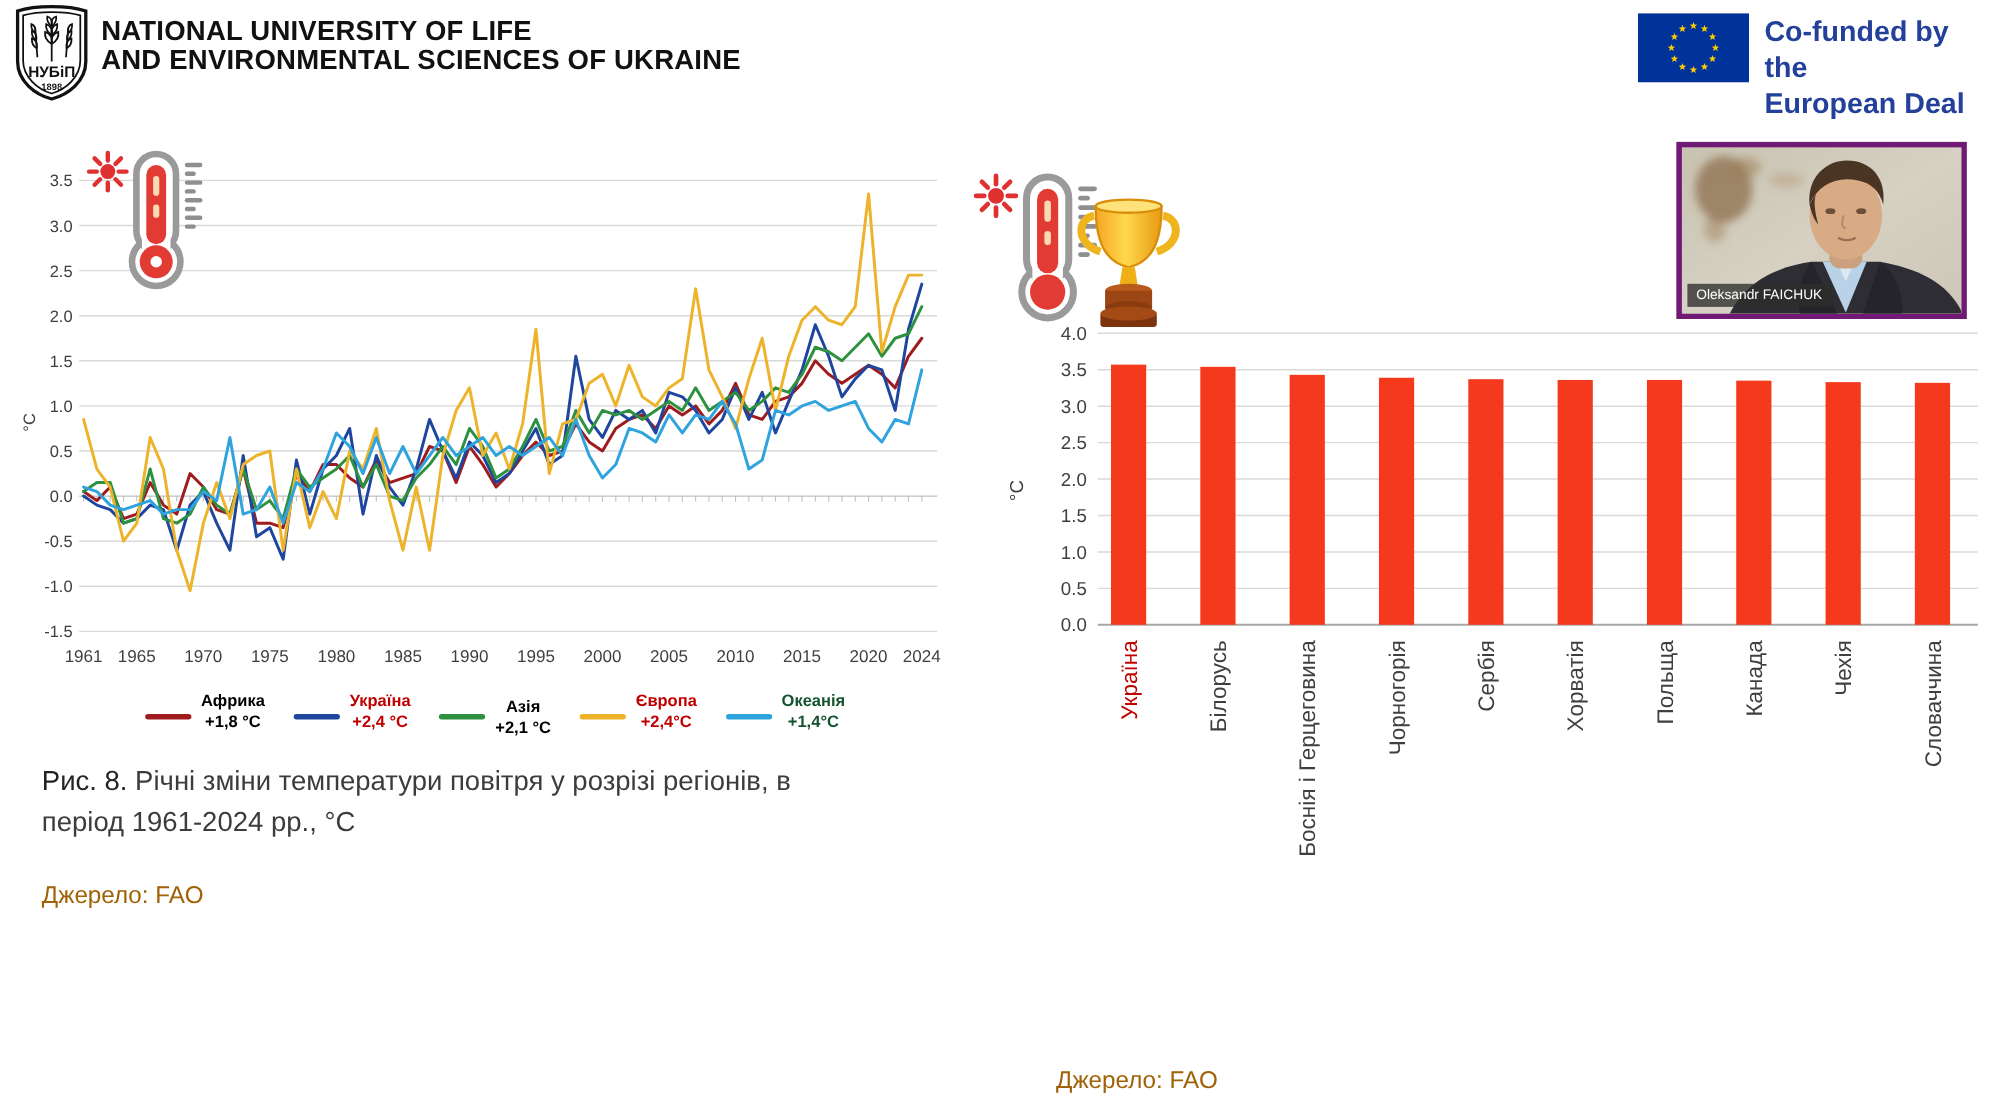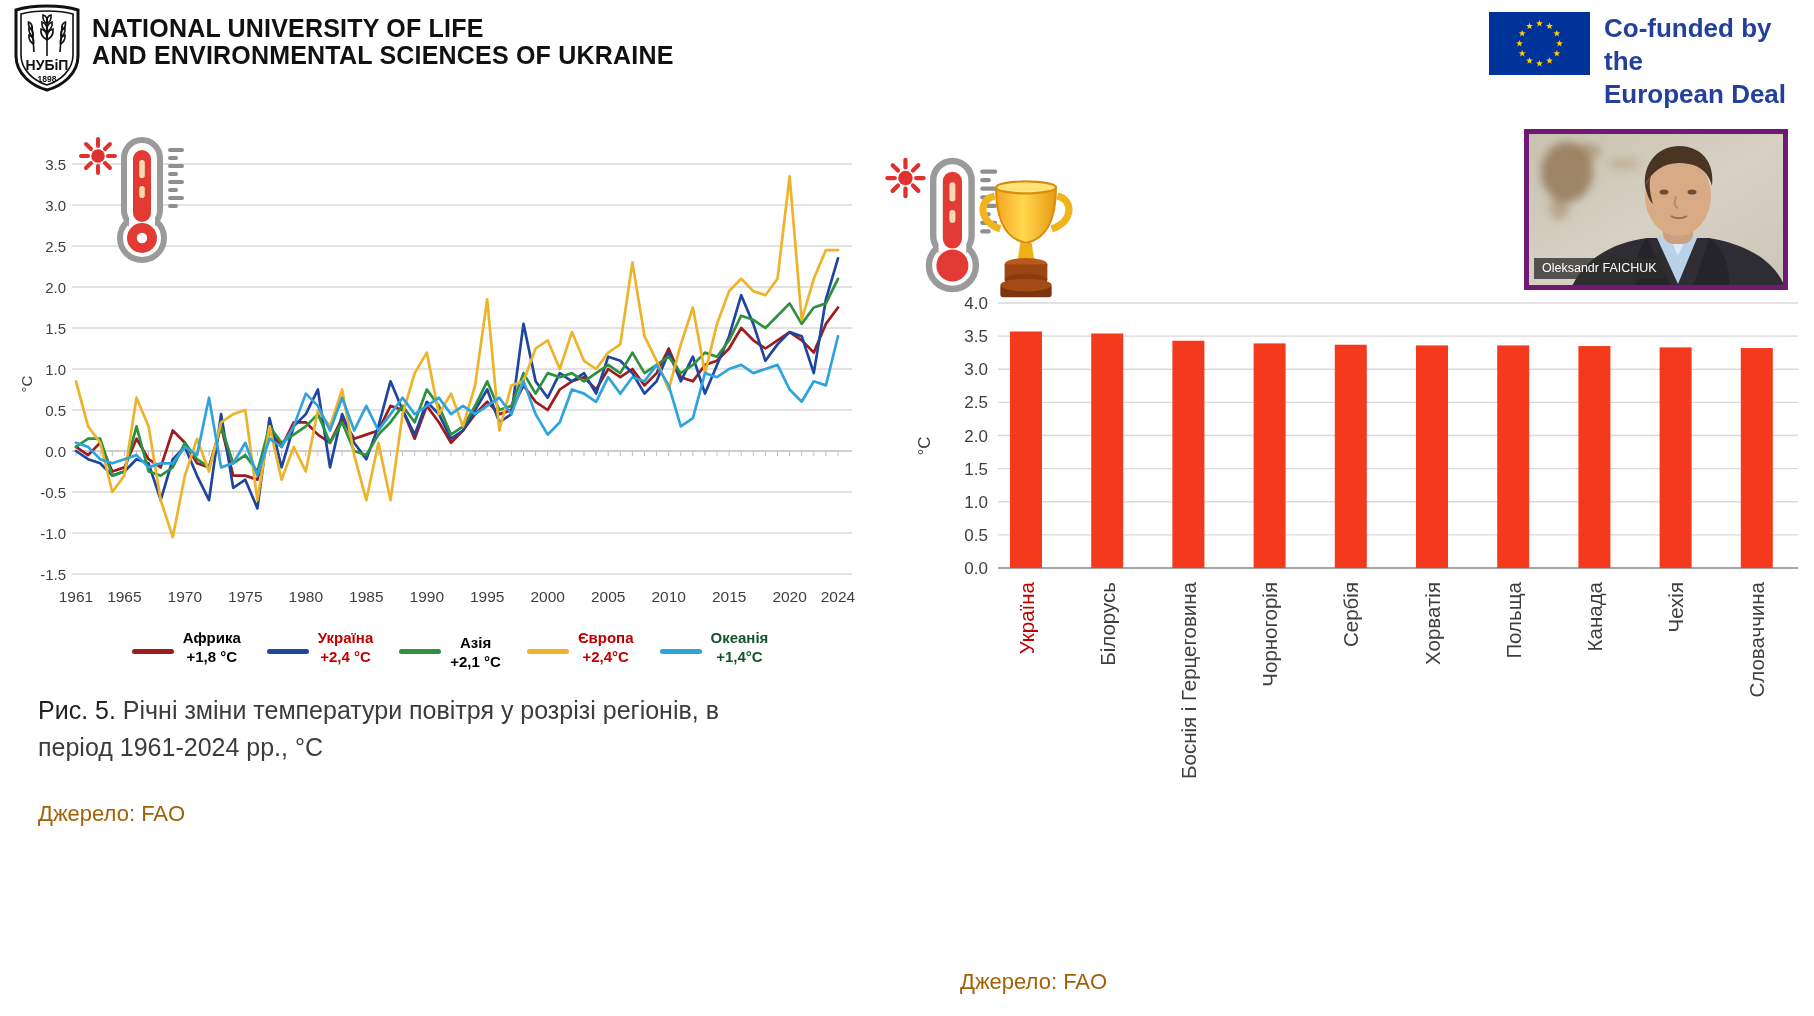--- a/index.html
+++ b/index.html
@@ -278,21 +278,21 @@
       <div class="lg-item">
         <span class="lg-swatch" style="background: rgb(47, 163, 222);"></span>
         <div class="lg-text" style="color: #14532d;">
           <div>Океанія</div>
           <div>+1,4°С</div>
         </div>
       </div>
     </div>
 
   <div class="abs caption" id="caption3">
-    <span class="prefix">Рис. 5.</span><span> Річні зміни температури повітря у розрізі регіонів, в період 1961-2024 рр., °С</span>
+    <span class="prefix">Рис. 8.</span><span> Річні зміни температури повітря у розрізі регіонів, в період 1961-2024 рр., °С</span>
   </div>
   <div class="abs source" id="source3">Джерело: FAO</div>
 
   <svg class="abs" id="bar-chart" style="left:898px;top:248px;" width="916" height="600" viewBox="0 0 916 600">
       <line x1="100" y1="55" x2="900" y2="55" stroke="#D9D9D9" stroke-width="1.3"></line>
       <text x="90" y="61" text-anchor="end" font-size="17" fill="#3F3F3F">4.0</text>
       <line x1="100" y1="88.125" x2="900" y2="88.125" stroke="#D9D9D9" stroke-width="1.3"></line>
       <text x="90" y="94.125" text-anchor="end" font-size="17" fill="#3F3F3F">3.5</text>
       <line x1="100" y1="121.25" x2="900" y2="121.25" stroke="#D9D9D9" stroke-width="1.3"></line>
       <text x="90" y="127.25" text-anchor="end" font-size="17" fill="#3F3F3F">3.0</text>

